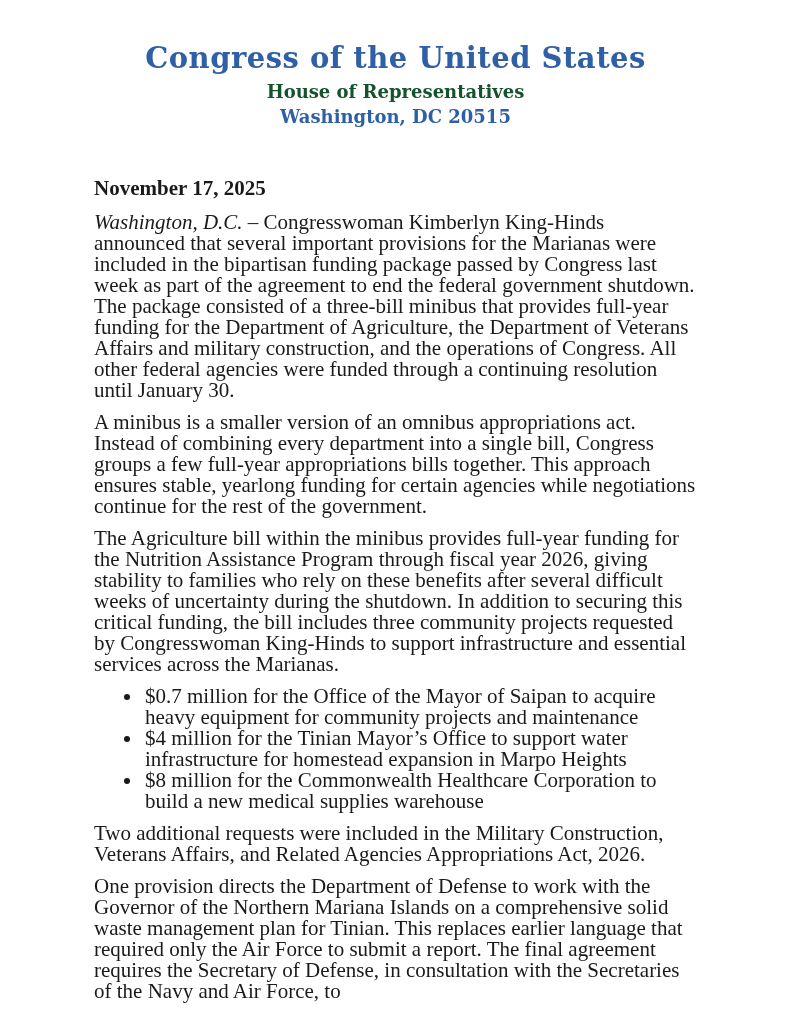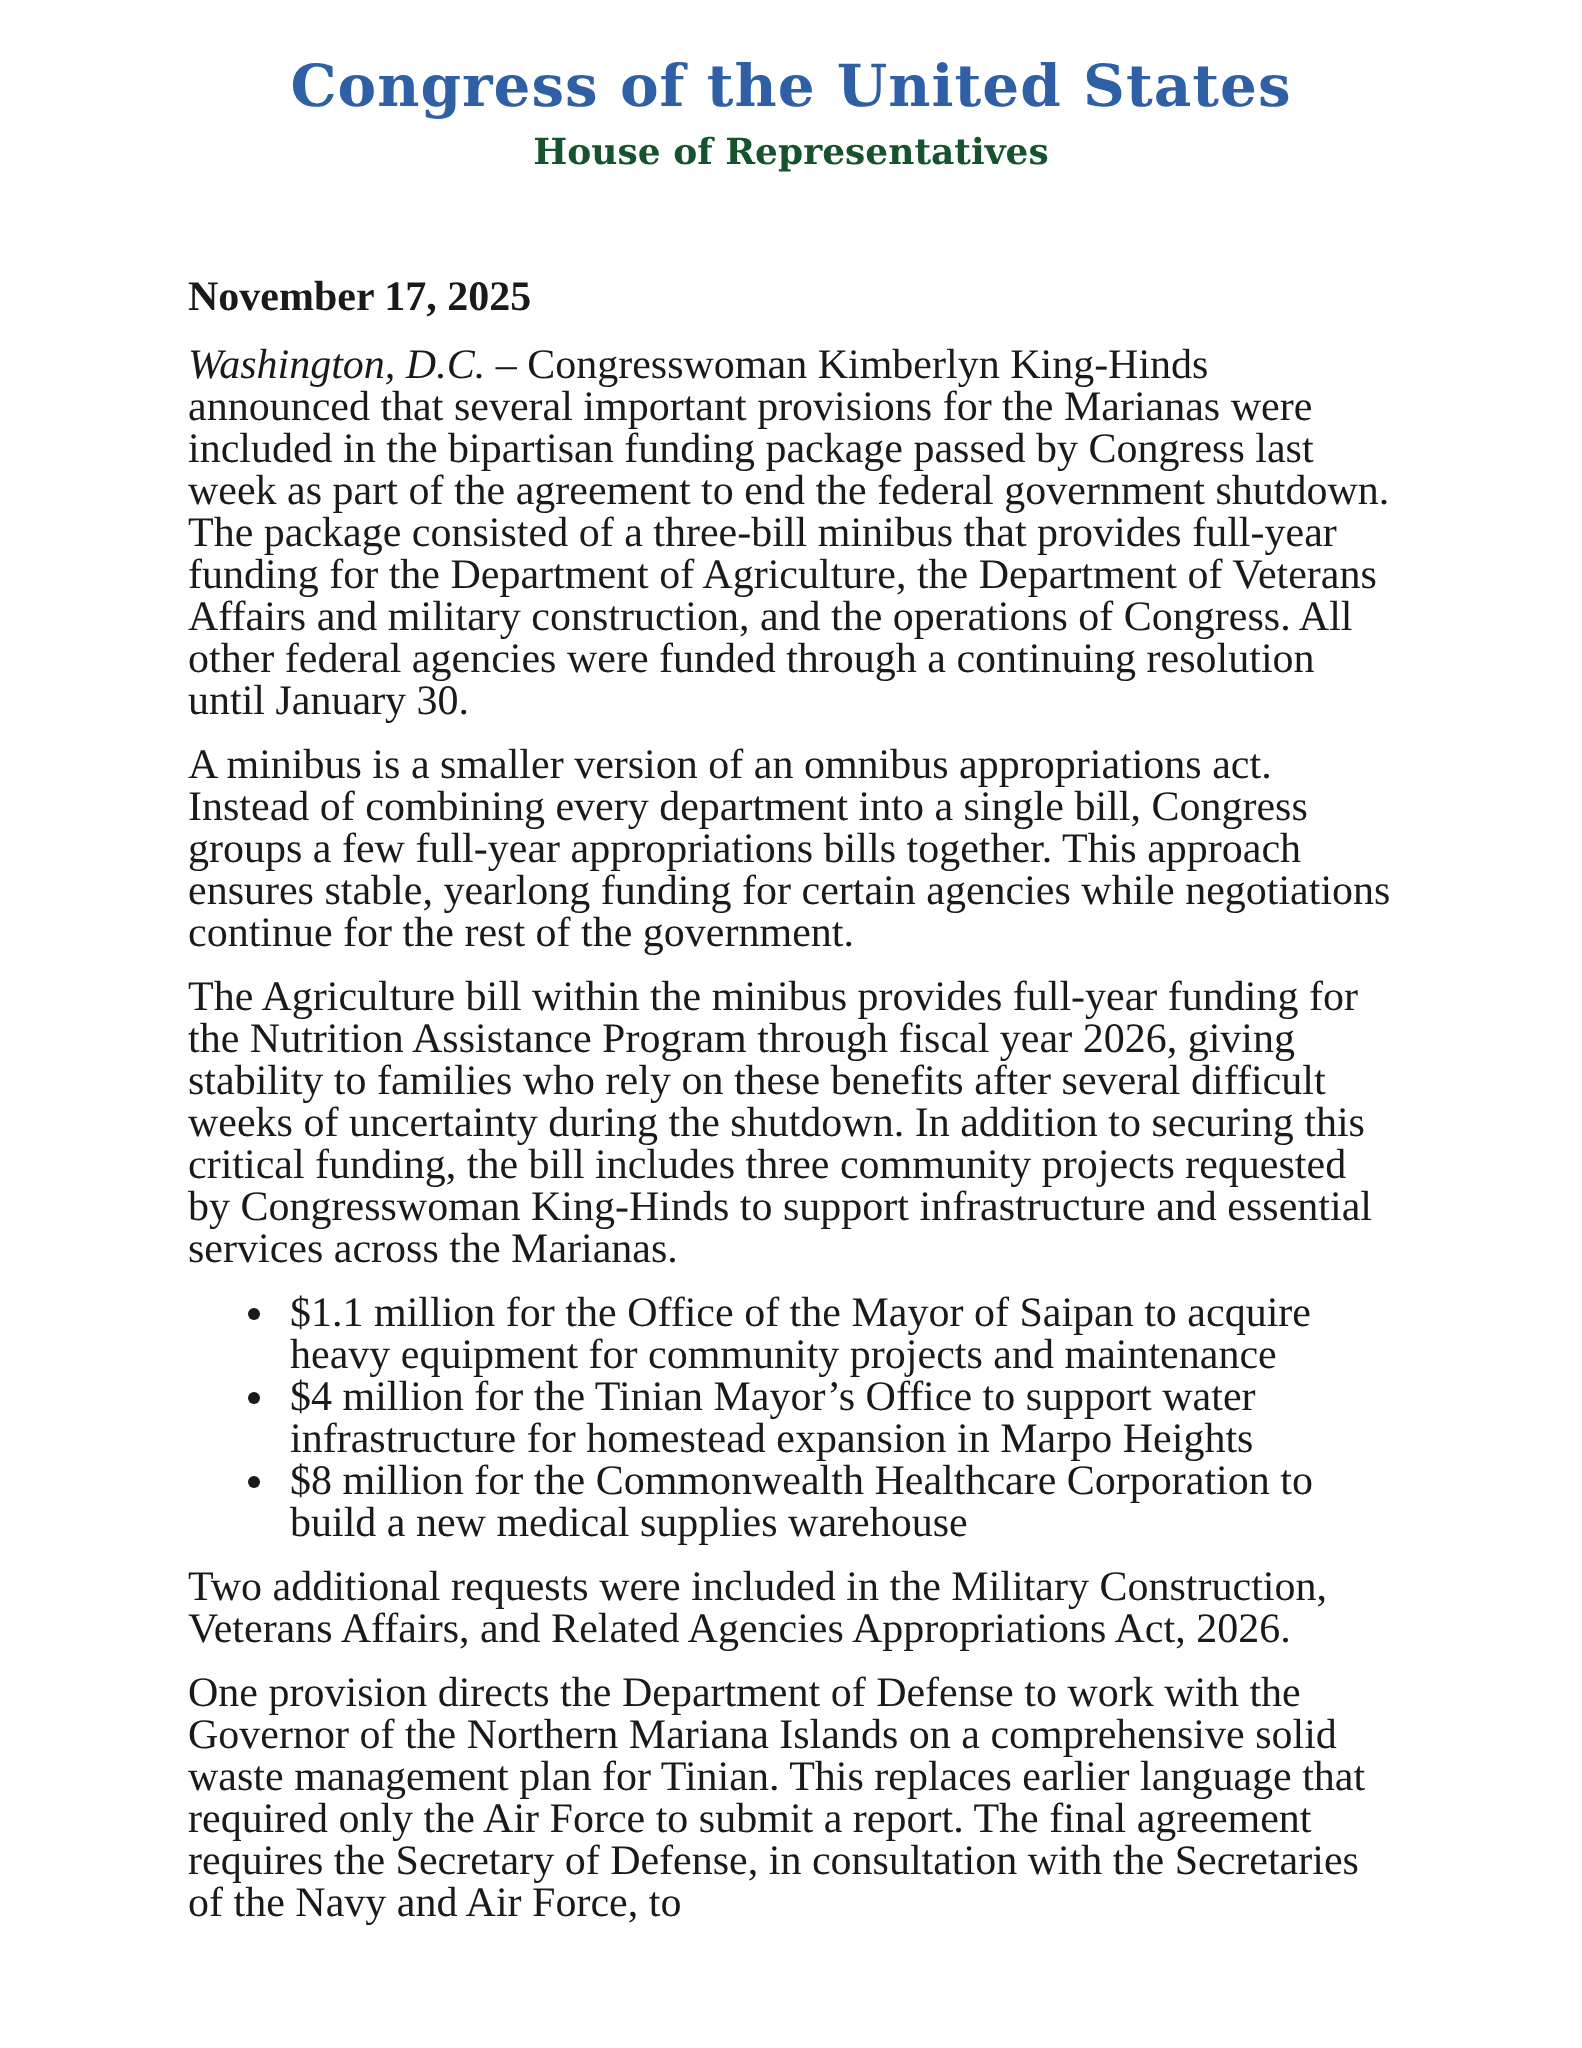--- a/index.html
+++ b/index.html
@@ -8,21 +8,21 @@
     position: relative;
     width: 791px;
     height: 1024px;
     background: #ffffff;
     font-family: "Liberation Serif", "DejaVu Serif", serif;
     color: #1a1a1a;
     overflow: hidden;
   }
   .letterhead {
     text-align: center;
-    padding-top: 25px;
+    padding-top: 40px;
     font-family: "DejaVu Serif", "Liberation Serif", serif;
     font-weight: 700;
   }
   .lh-line1 { font-size: 29px; letter-spacing: 0.5px; line-height: 36px; }
   .lh-line2 { font-size: 18px; line-height: 23px; margin-top: 4px; }
   .lh-line3 { font-size: 18px; line-height: 23px; margin-top: 2px; }
   .doc-body {
     margin: 50px 93px 0 94px;
     width: 604px;
     font-size: 21px;
@@ -41,36 +41,37 @@
   .funding-list li { margin: 0; padding-left: 2px; }
 </style>
 </head>
 <body>
 
 <div class="page">
 
   <header class="letterhead">
     <div class="lh-line1" style="color: rgb(47, 95, 165);">Congress of the United States</div>
     <div class="lh-line2" style="color: #14532d;">House of Representatives</div>
+    <div class="lh-line3" style="color: rgb(47, 95, 165);">Washington, DC 20515</div>
   </header>
 
   <main class="doc-body">
 
     <p class="date-line">November 17, 2025</p>
 
 
     <p><span class="dateline-lead">Washington, D.C.</span><span> – Congresswoman Kimberlyn King-Hinds announced that several important provisions for the Marianas were included in the bipartisan funding package passed by Congress last week as part of the agreement to end the federal government shutdown. The package consisted of a three-bill minibus that provides full-year funding for the Department of Agriculture, the Department of Veterans Affairs and military construction, and the operations of Congress. All other federal agencies were funded through a continuing resolution until January 30.</span></p>
 
     <p>A minibus is a smaller version of an omnibus appropriations act. Instead of combining every department into a single bill, Congress groups a few full-year appropriations bills together. This approach ensures stable, yearlong funding for certain agencies while negotiations continue for the rest of the government.</p>
 
     <p>The Agriculture bill within the minibus provides full-year funding for the Nutrition Assistance Program through fiscal year 2026, giving stability to families who rely on these benefits after several difficult weeks of uncertainty during the shutdown. In addition to securing this critical funding, the bill includes three community projects requested by Congresswoman King-Hinds to support infrastructure and essential services across the Marianas.</p>
 
 
     <ul class="funding-list">
-      <li>$1.1 million for the Office of the Mayor of Saipan to acquire heavy equipment for community projects and maintenance</li>
+      <li>$0.7 million for the Office of the Mayor of Saipan to acquire heavy equipment for community projects and maintenance</li>
       <li>$4 million for the Tinian Mayor’s Office to support water infrastructure for homestead expansion in Marpo Heights</li>
       <li>$8 million for the Commonwealth Healthcare Corporation to build a new medical supplies warehouse</li>
     </ul>
 
     <p>Two additional requests were included in the Military Construction, Veterans Affairs, and Related Agencies Appropriations Act, 2026.</p>
 
     <p>One provision directs the Department of Defense to work with the Governor of the Northern Mariana Islands on a comprehensive solid waste management plan for Tinian. This replaces earlier language that required only the Air Force to submit a report. The final agreement requires the Secretary of Defense, in consultation with the Secretaries of the Navy and Air Force, to</p>
 
   </main>
 

